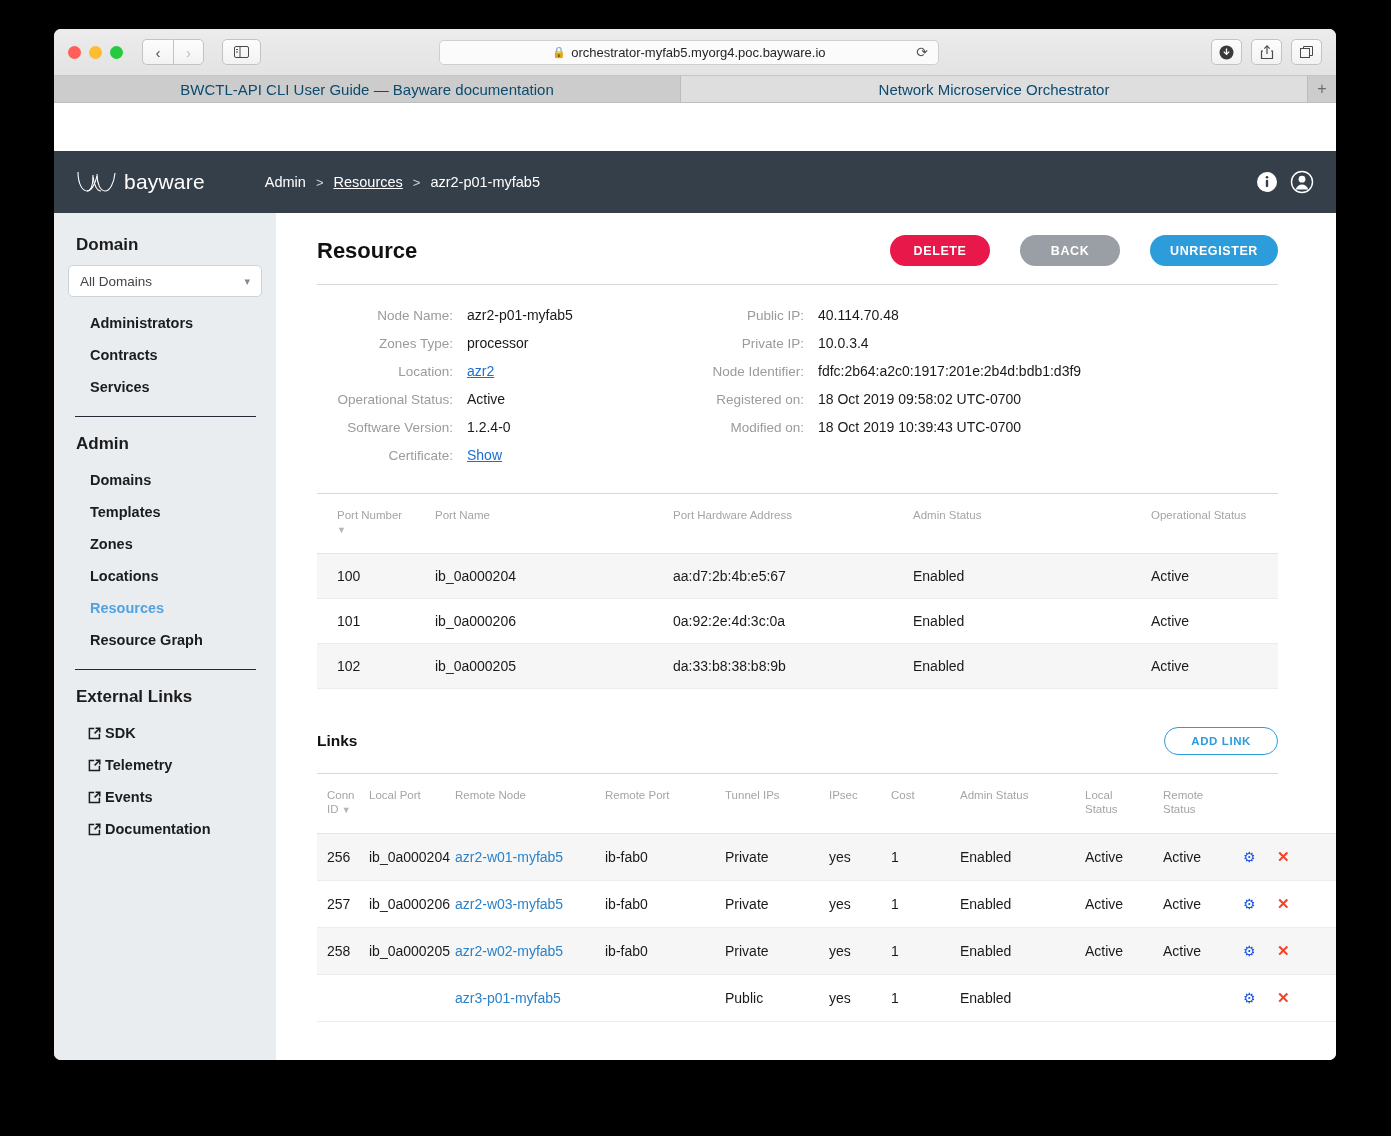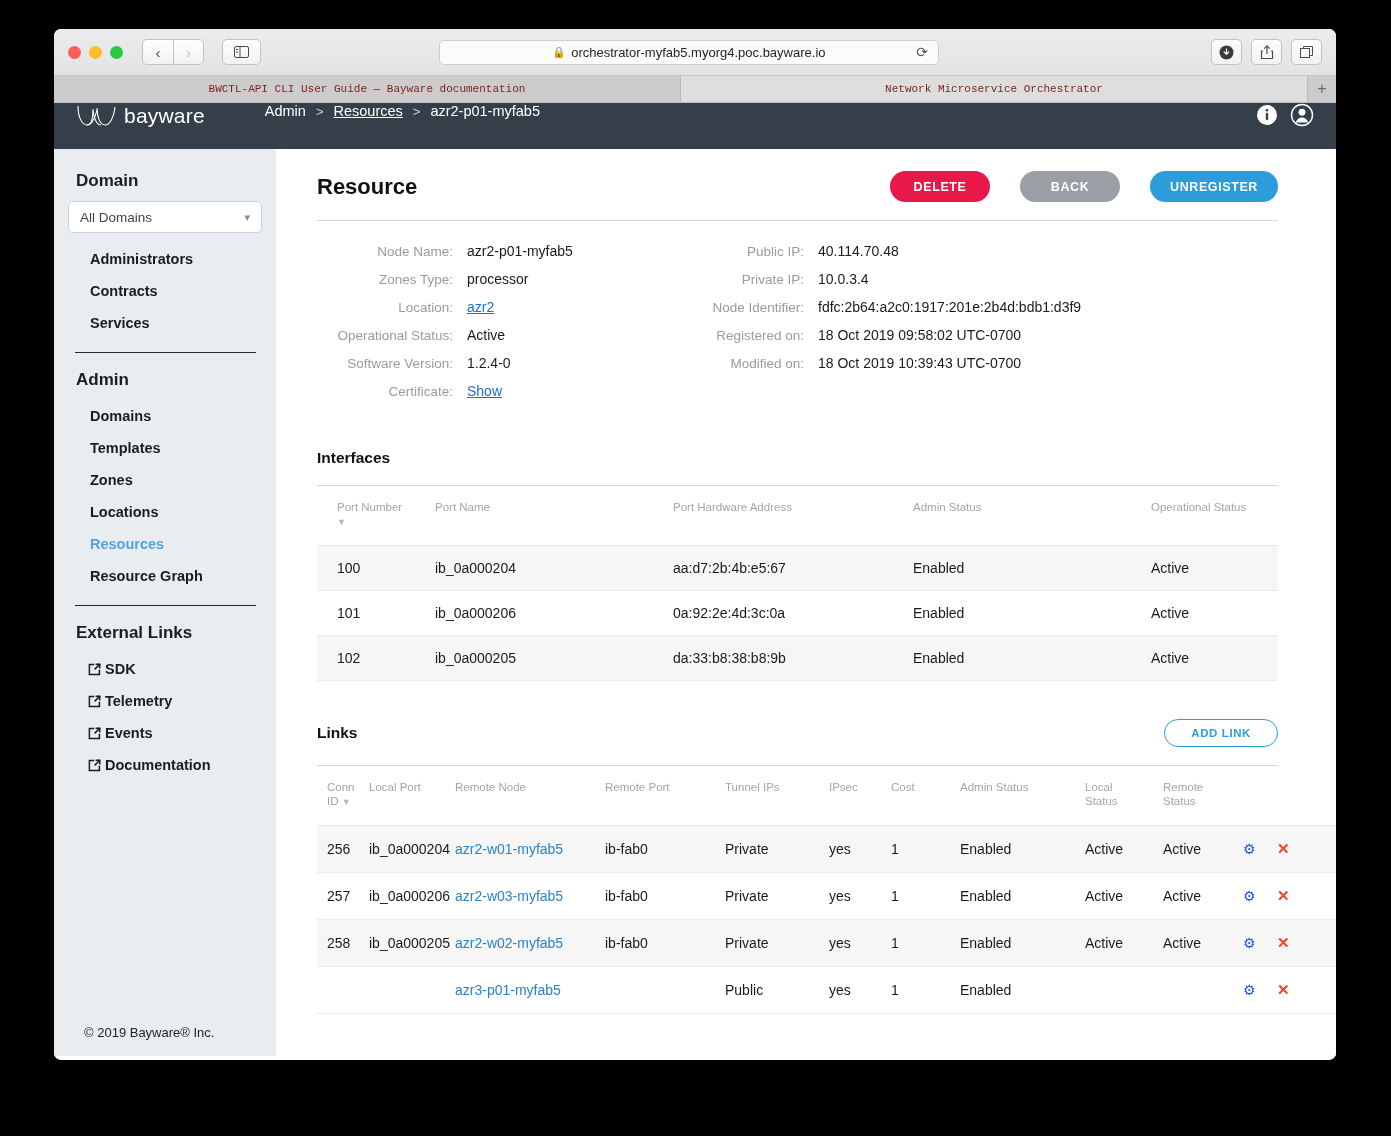--- a/index.html
+++ b/index.html
@@ -78,37 +78,37 @@
   }
 
   
   .tabbar {
     height: 27px; display: flex;
     background: #d6d6d6;
     border-bottom: 1px solid #bdbdbd;
   }
   .tab {
     flex: 1; display: flex; align-items: center; justify-content: center;
-    font-size: 11px; color: #7f1d1d;
+    font-size: 15px; color: #0c4a6e;
     background: #cccccc;
     border-right: 1px solid #bbb;
-    font-family: Liberation Mono, monospace;
   }
   .tab.active { background: #dedede; }
   .tabplus {
     width: 28px; display: flex; align-items: center; justify-content: center;
     font-size: 16px; color: #6a6a6a; background: #cccccc;
   }
 
   
   .appheader {
-    height: 46px; background: #353f4a;
-    display: flex; align-items: flex-start;
+    height: 62px; background: #353f4a;
+    display: flex; align-items: center;
     padding: 0 22px;
     position: relative;
+    margin-top: 48px;
   }
   .logo { display: flex; align-items: center; gap: 6px; }
   .logo-text { color: #fff; font-size: 21px; letter-spacing: .2px; }
 
   .breadcrumb {
     margin-left: 60px;
     color: #fff; font-size: 14.5px;
     display: flex; align-items: center; gap: 10px;
   }
   .breadcrumb .sep { color: #cfd4d9; font-size: 13px; }
@@ -440,21 +440,20 @@
               <div class="flabel">Registered on:</div>
               <div class="fvalue">18 Oct 2019 09:58:02 UTC-0700</div>
             </div>
             <div class="frow">
               <div class="flabel">Modified on:</div>
               <div class="fvalue">18 Oct 2019 10:39:43 UTC-0700</div>
             </div>
           </div>
         </div>
 
-        <div class="section-title">Interfaces</div>
         <div class="sec-hr"></div>
         <table>
           <thead>
             <tr>
               <th style="width:118px;padding-left:20px">
                 <span>Port Number</span><br>
                 <span class="sortarrow">▼</span>
               </th>
               <th style="width:238px">Port Name</th>
               <th style="width:240px">Port Hardware Address</th>

